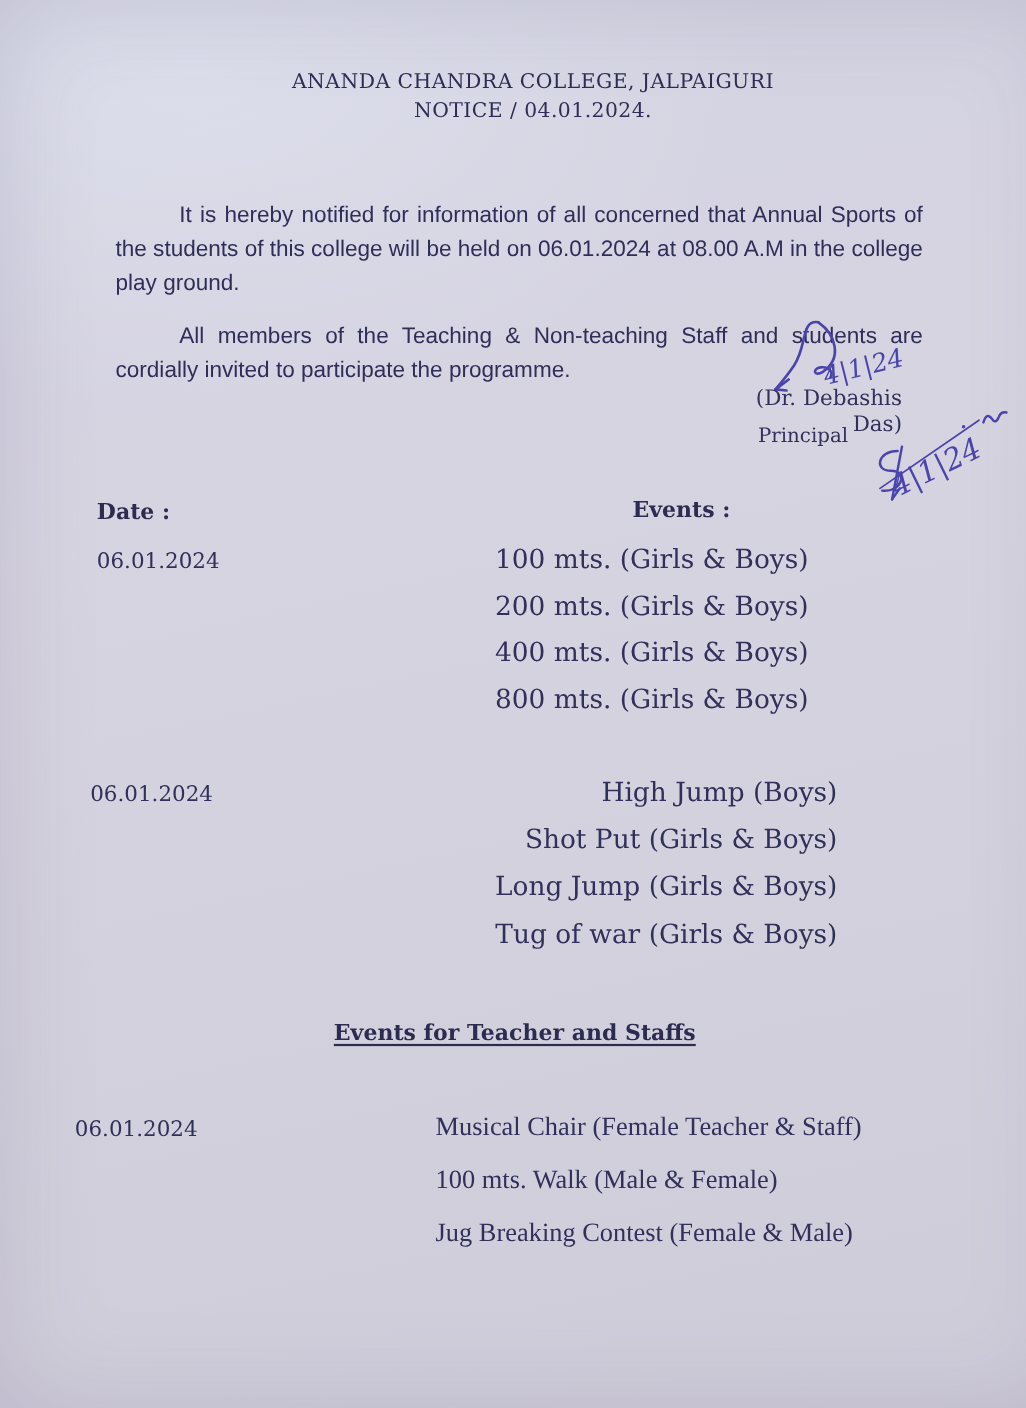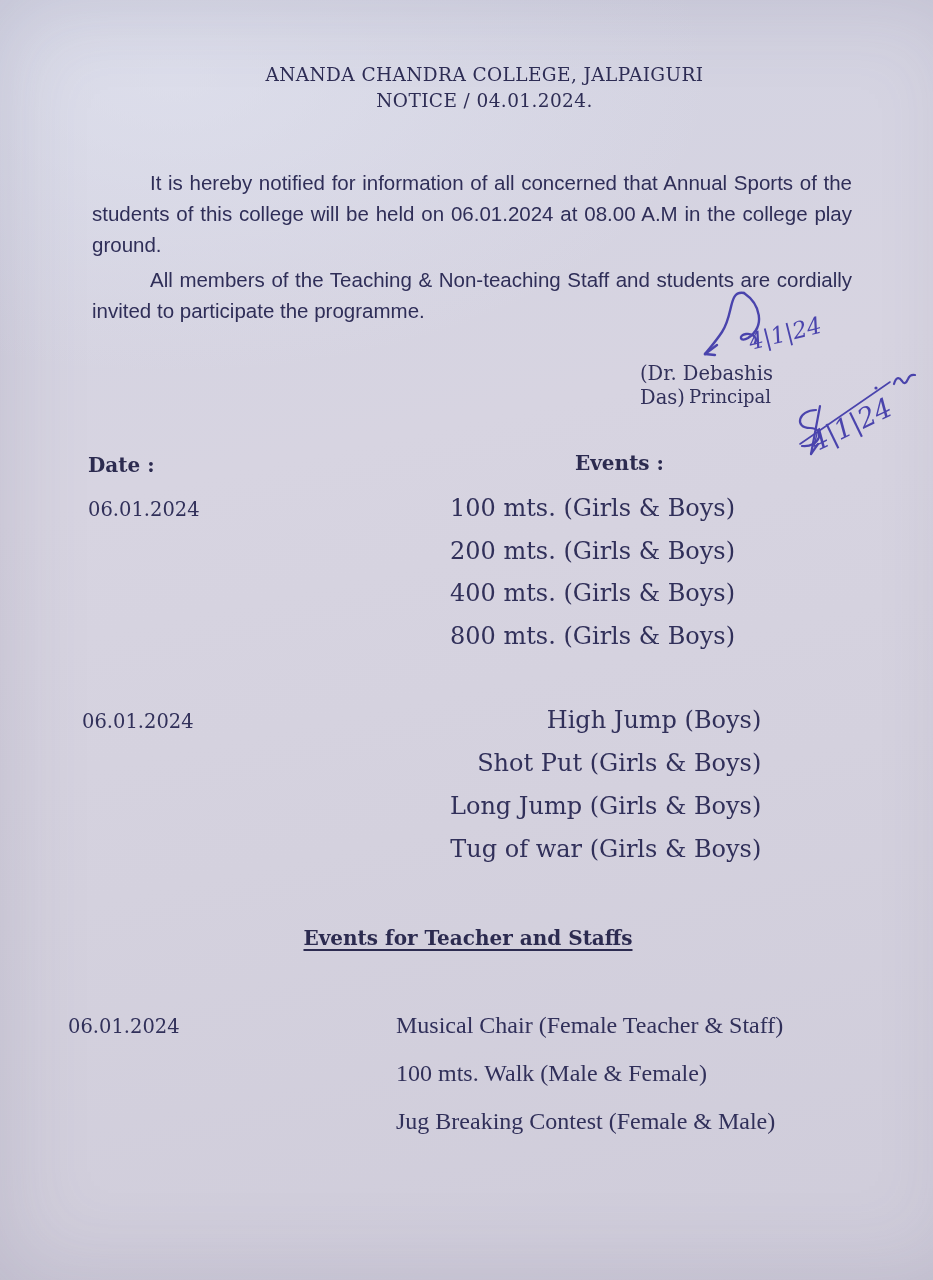--- a/index.html
+++ b/index.html
@@ -38,30 +38,30 @@
   .body-text {
     position: absolute;
     top: 163px; left: 88px;
     width: 768px;
     font-family: "Liberation Sans", sans-serif;
     font-size: 20.5px;
     line-height: 31px;
     color: #2f2e58;
   }
   .body-text p {
-    margin: 4px;
+    margin: 17px;
     text-indent: 58px;
     text-align: justify;
   }
 
   .sig-name {
     position: absolute;
-    top: 362px; left: 640px;
+    top: 350px; left: 640px;
     width: 180px;
-    text-align: left;
+    text-align: right;
     font-size: 19.5px;
     line-height: 24px;
   }
   .sig-title {
     position: absolute;
     top: 386px; left: 640px;
     width: 180px;
     text-align: center;
     font-size: 18px;
   }

